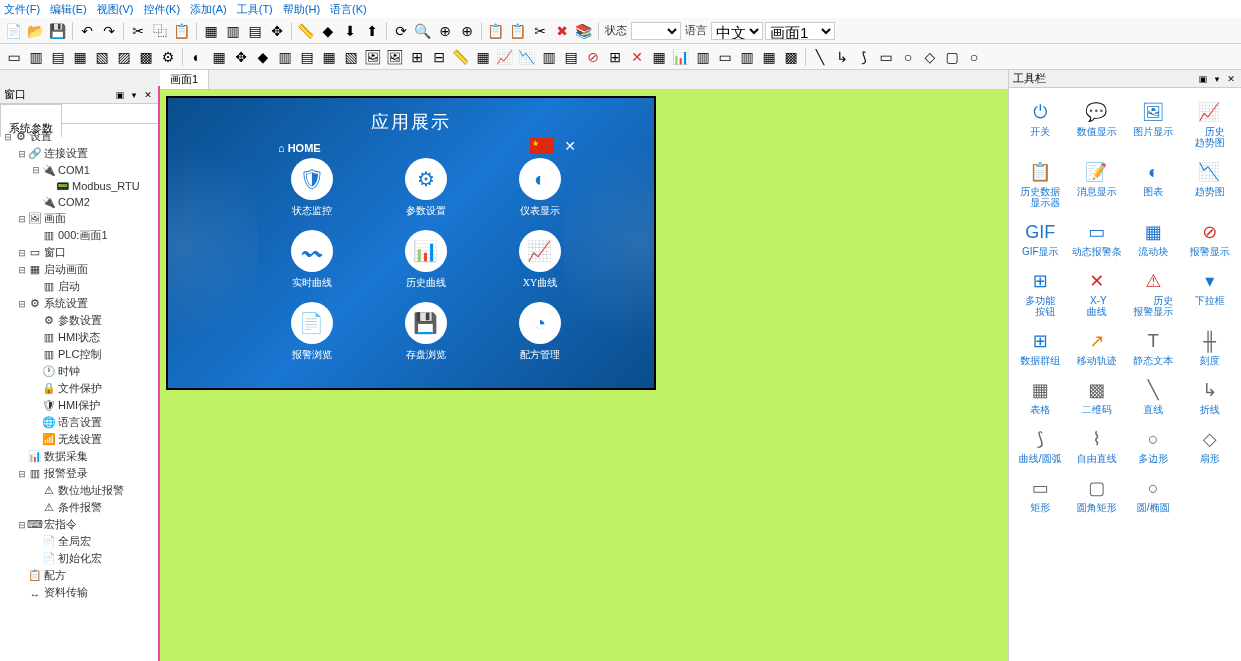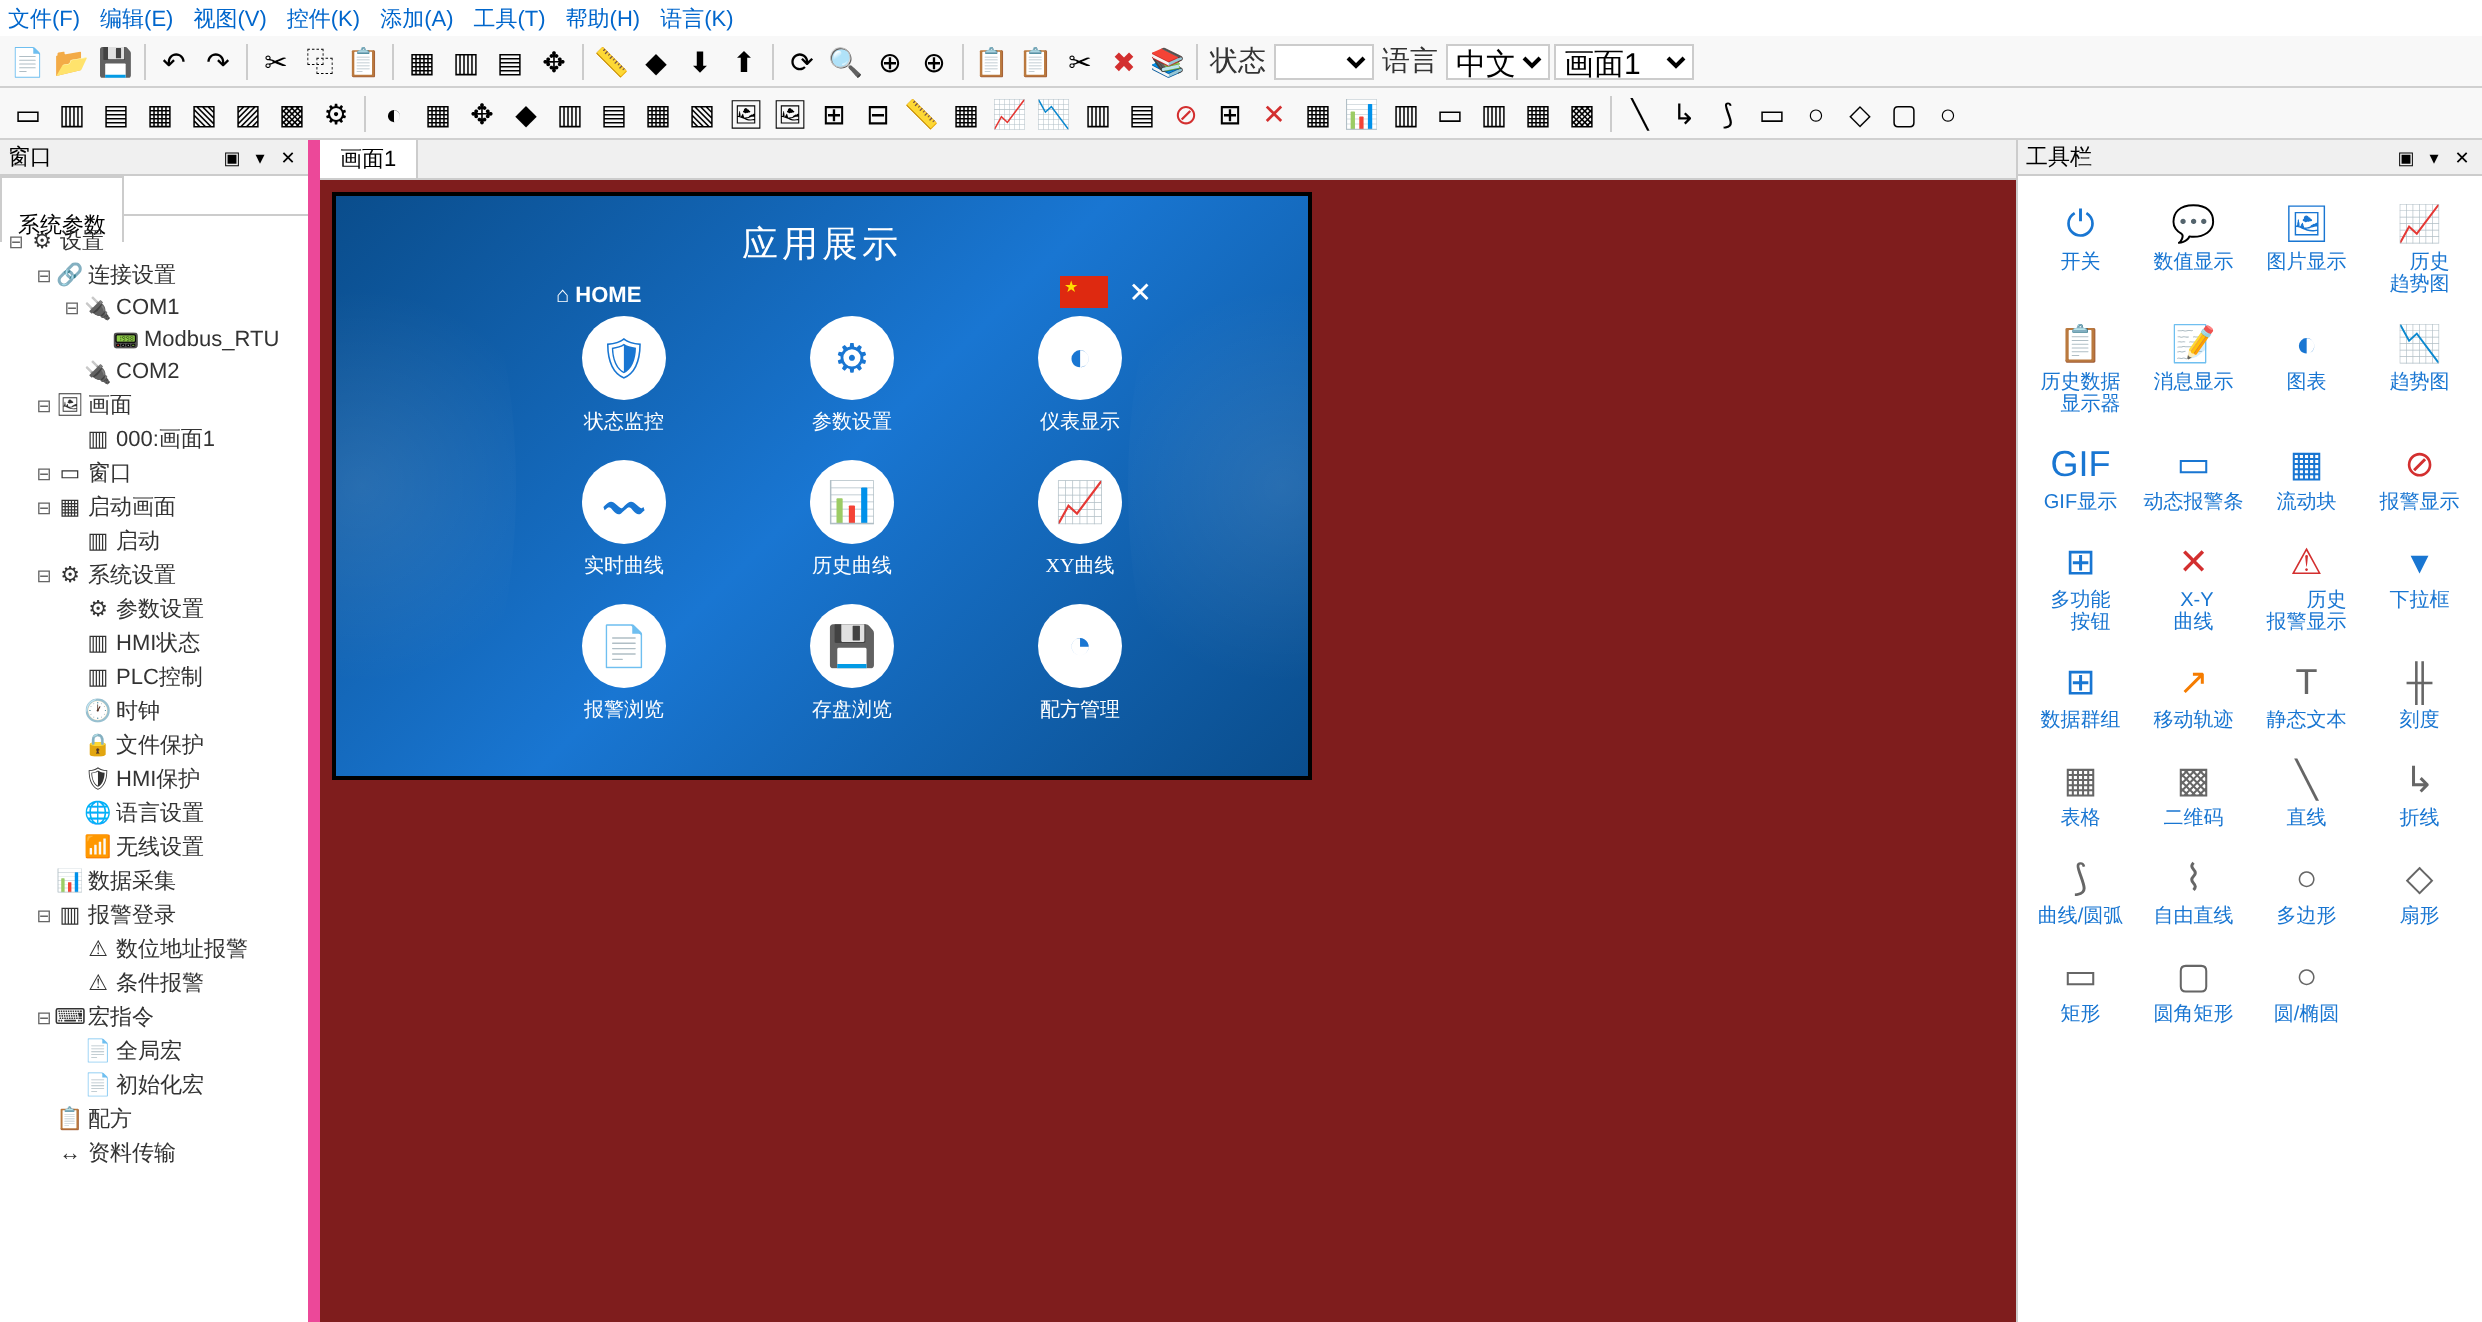--- a/index.html
+++ b/index.html
@@ -6,46 +6,46 @@
 body { width: 1241px; height: 661px; background: #f0f0f0; overflow: hidden; font-size: 11px; }
 
 
 .menubar { height: 18px; background: #fff; display: flex; align-items: center; padding: 0 4px; color: #0066cc; font-size: 11px; text-align: center; }
 .menubar span { margin-right: 10px; cursor: pointer; }
 
 
 .toolbar { height: 26px; background: #f8f8f8; border-bottom: 1px solid #d0d0d0; display: flex; align-items: center; padding: 0 4px; gap: 2px; }
 .tool-btn { width: 20px; height: 20px; display: inline-flex; align-items: center; justify-content: center; cursor: pointer; border-radius: 2px; font-size: 14px; }
 .tool-sep { width: 1px; height: 18px; background: #ccc; margin: 0 2px; }
-.tool-label { font-size: 14px; color: #333; margin: 16px 2px; font-family: Liberation Serif, serif; }
+.tool-label { font-size: 11px; color: #333; margin: 16px 2px; font-family: Liberation Serif, serif; }
 .tool-select { height: 18px; font-size: 15px; border: 1px solid #ccc; background: #fff; min-width: 50px; }
 
 
 .main { display: flex; height: calc(661px - 18px - 52px); }
 
 
-.left-panel { width: 160px; background: #fff; border-right: 6px solid #ec4899; display: flex; flex-direction: column; }
+.left-panel { width: 160px; background: #fff; border-right: 2px solid #ec4899; display: flex; flex-direction: column; margin-top: 16px; }
 .panel-header { height: 18px; background: #f0f0f0; border-bottom: 1px solid #ccc; display: flex; align-items: center; justify-content: space-between; padding: 0 4px; font-size: 11px; }
 .panel-header .controls { display: flex; gap: 2px; }
 .panel-header .ctrl { width: 12px; height: 12px; font-size: 9px; cursor: pointer; display:inline-flex; align-items:center; justify-content:center; }
 .tab-strip { height: 20px; display: flex; border-bottom: 1px solid #ccc; }
 .tab { padding: 16px 8px; font-size: 11px; background: #fff; border: 1px solid #ccc; border-bottom: none; cursor: pointer; }
 .tree { flex: 1; overflow: auto; padding: 4px 2px; font-size: 11px; color: #333; }
 .tree-node { display: flex; align-items: center; padding: 1px 0; cursor: pointer; white-space: nowrap; }
 .tree-expander { width: 12px; display:inline-flex; justify-content:center; font-size:9px; color:#666; }
 .tree-icon { width: 14px; height: 14px; margin-right: 2px; display:inline-flex; align-items:center; justify-content:center; font-size:11px; }
 .indent1 { padding-left: 14px; }
 .indent2 { padding-left: 28px; }
 .indent3 { padding-left: 42px; }
 
 
 .center { flex: 1; background: #fff; display: flex; flex-direction: column; border-right:1px solid #ccc; }
 .canvas-tabs { height: 20px; display: flex; background: #f0f0f0; border-bottom: 1px solid #ccc; }
 .canvas-tab { padding: 2px 10px; font-size: 11px; background: #fff; border-right: 1px solid #ccc; cursor: pointer; }
-.canvas-area { flex: 1; background: #7f1d1d; position: relative; overflow: auto; padding: 6px; }
+.canvas-area { flex: 1; background: #bef264; position: relative; overflow: auto; padding: 6px; }
 .hmi-screen { width: 490px; height: 294px; border: 2px solid #000; background: linear-gradient(135deg, #0a4d8c 0%, #1976d2 50%, #0a4d8c 100%); position: relative; overflow: hidden; }
 .hmi-decor-left, .hmi-decor-right { position:absolute; top:0; bottom:0; width:110px; opacity:0.25; }
 .hmi-decor-left { left:-20px; background: radial-gradient(circle at 30% 50%, rgba(255,255,255,0.4), transparent 60%); border-radius: 50%; }
 .hmi-decor-right { right:-20px; background: radial-gradient(circle at 70% 50%, rgba(255,255,255,0.4), transparent 60%); border-radius: 50%; }
 .hmi-title { text-align: center; color: #fff; font-size: 18px; padding-top: 12px; letter-spacing: 2px; }
 .hmi-home { position: absolute; top: 44px; left: 110px; color: #fff; font-size: 11px; font-weight: bold; display:flex; align-items:center; gap:3px; }
 .hmi-flag { position: absolute; top: 40px; right: 100px; width: 24px; height: 16px; background: #de2910; }
 .hmi-flag::after { content:"★"; color:#ffde00; font-size:8px; position:absolute; top:1px; left:2px; }
 .hmi-close { position: absolute; top: 40px; right: 78px; color: #fff; font-size: 14px; }
 .hmi-grid { position: absolute; top: 60px; left: 100px; right: 70px; display: grid; grid-template-columns: repeat(3, 1fr); gap: 12px 26px; }

